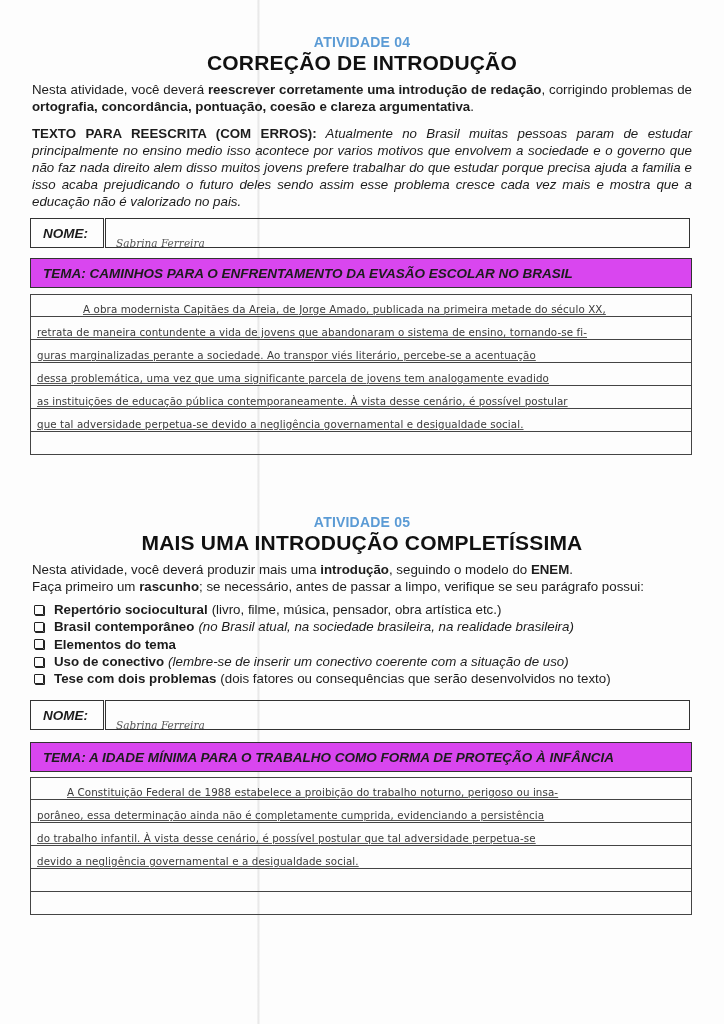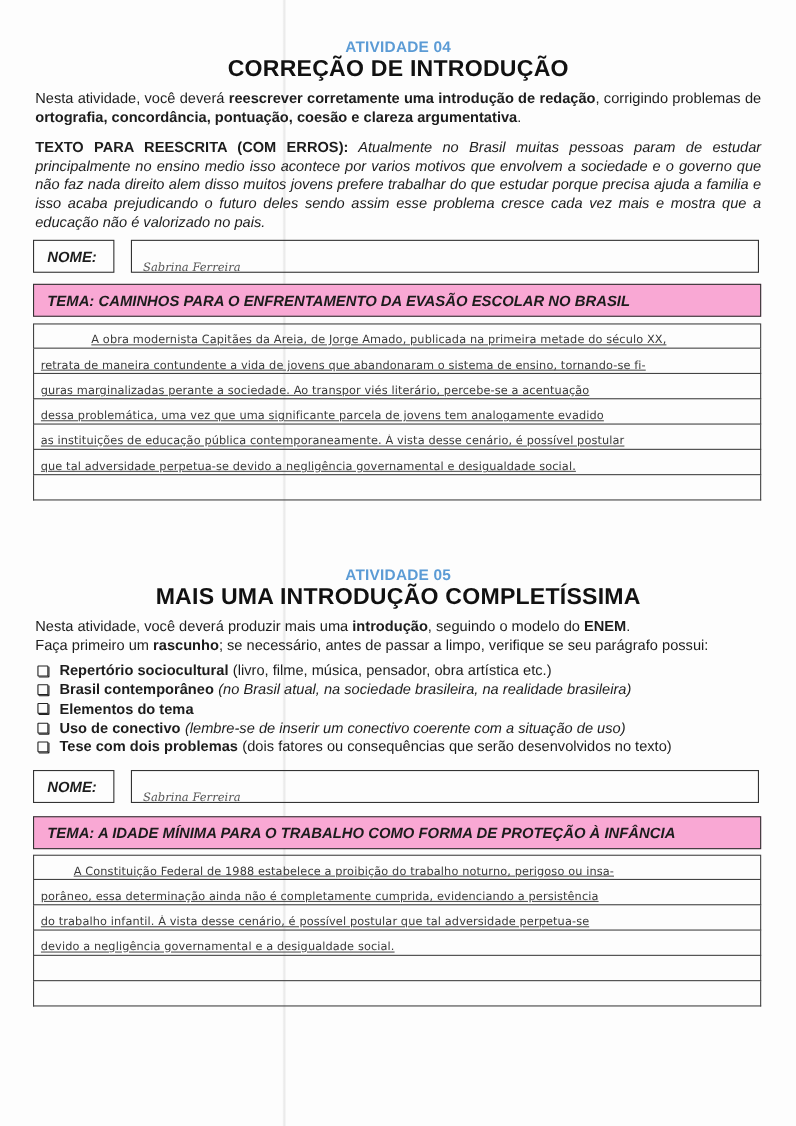--- a/index.html
+++ b/index.html
@@ -11,23 +11,23 @@
   .page { position: absolute; left: 32px; width: 660px; }
   .act-label { text-align: center; font-weight: bold; font-size: 14px; color: #5b9bd5; letter-spacing: 0.2px; }
   .act-title { text-align: center; font-weight: bold; font-size: 21px; color: #111; margin-top: 1px; letter-spacing: 0.2px; }
   .intro { font-size: 13.3px; line-height: 17px; text-align: justify; margin-top: 6px; }
   .intro b { font-weight: bold; }
   .errtext { font-size: 13.3px; line-height: 17px; text-align: justify; margin-top: 10px; }
   .errtext .lbl { font-weight: bold; font-style: normal; }
   .errtext .body { font-style: italic; }
   .name-row { position: absolute; left: 30px; width: 660px; height: 30px; display: flex; }
   .name-label { width: 74px; border: 1.3px solid #333; display: flex; align-items: center; padding-left: 12px; box-sizing: border-box; font-weight: bold; font-style: italic; font-size: 13.5px; }
-  .name-field { flex: 1; margin-left: 15px; border: 1.3px solid #333; position: relative; box-sizing: border-box; }
+  .name-field { flex: 1; margin-left: 1px; border: 1.3px solid #333; position: relative; box-sizing: border-box; }
   .name-field .hw { position: absolute; left: 10px; bottom: -2px; font-family: "DejaVu Serif", serif; font-style: italic; font-size: 10.5px; color: #555; }
-  .tema { position: absolute; left: 30px; width: 662px; height: 30px; background: #f9a8d4; border: 1.3px solid #333; box-sizing: border-box; display: flex; align-items: center; padding-left: 12px; font-weight: bold; font-style: italic; font-size: 13.5px; }
+  .tema { position: absolute; left: 30px; width: 662px; height: 30px; background: #d946ef; border: 1.3px solid #333; box-sizing: border-box; display: flex; align-items: center; padding-left: 12px; font-weight: bold; font-style: italic; font-size: 13.5px; }
   .lines { position: absolute; left: 30px; width: 662px; }
   .line { height: 23px; border: 1.3px solid #444; border-top: none; box-sizing: border-box; position: relative; }
   .line:first-child { border-top: 1.3px solid #444; }
   .line .hw { position: absolute; left: 6px; right: 6px; bottom: 1px; font-family: "DejaVu Sans", sans-serif; font-size: 10.3px; color: #3a3a3a; white-space: nowrap; overflow: hidden; text-decoration: underline; text-decoration-color: #555; letter-spacing: 0.1px; }
   .line .hw.indent { padding-left: 46px; }
   .checklist { list-style: none; padding: 0; margin: 6px 0 0 0; }
   .checklist li { font-size: 13.3px; line-height: 17.3px; display: flex; align-items: center; }
   .checklist .box { display: inline-block; width: 8px; height: 8px; border: 1.5px solid #222; border-radius: 1px; margin: 0 10px 0 2px; box-shadow: 1px 1px 0 #222; }
   .checklist b { font-weight: bold; margin-right: 4px; }
   .checklist i { font-style: italic; }

